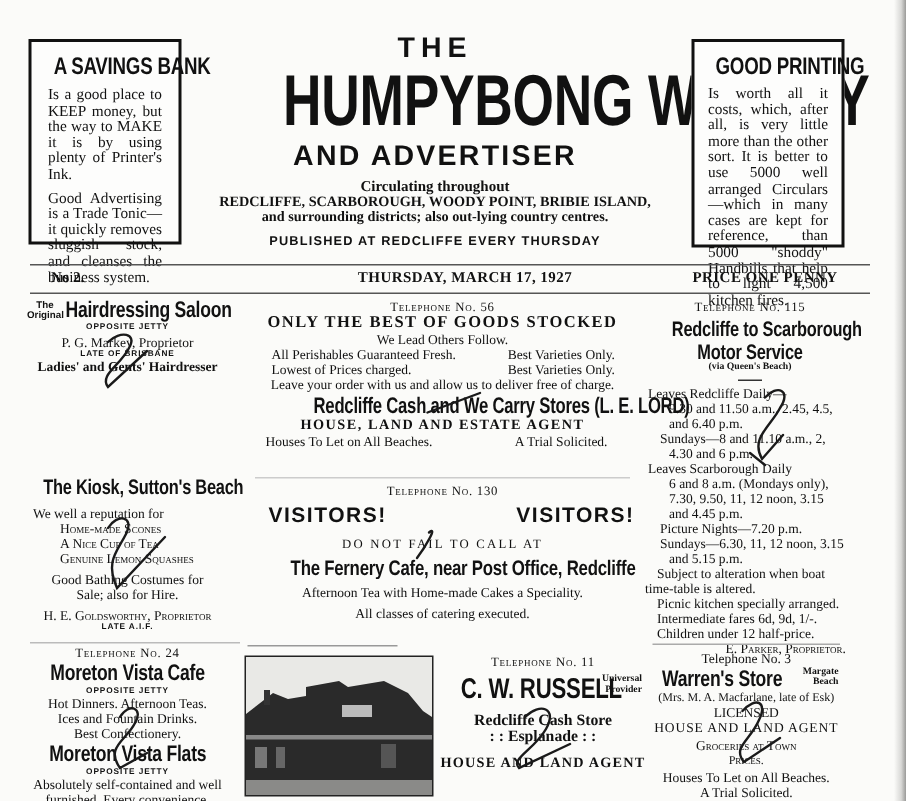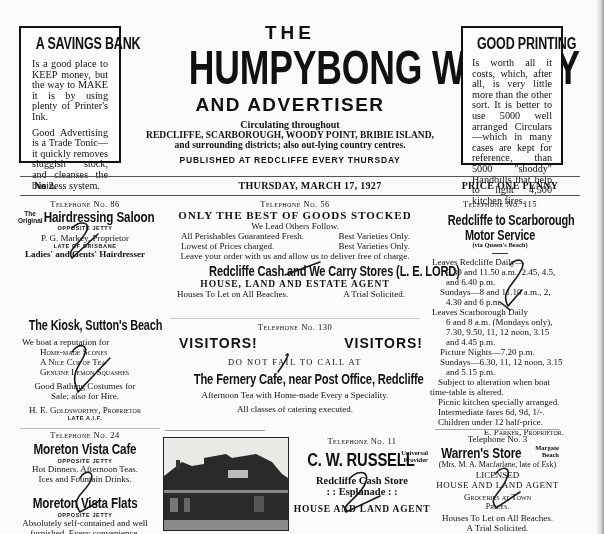--- a/index.html
+++ b/index.html
@@ -50,50 +50,50 @@
   </div>
 </div>
 
 <div class="rule" style="left:20px;top:176px;width:560px;"></div>
 <div class="abs" style="left:34px;top:180px;font-size:10px;font-weight:bold;">No 2.</div>
 <div class="abs center" style="left:180px;top:180px;width:260px;font-size:10px;font-weight:bold;letter-spacing:0.3px;">THURSDAY, MARCH 17, 1927</div>
 <div class="abs center" style="left:430px;top:180px;width:160px;font-size:10px;font-weight:bold;letter-spacing:0.3px;">PRICE ONE PENNY</div>
 <div class="rule" style="left:20px;top:195px;width:560px;"></div>
 
 <div class="abs center" style="left:10px;top:199px;width:150px;">
-  <div class="tel">Telephone No. 86</div>
   <div style="position:relative;height:16px;">
     <span style="position:absolute;left:8px;top:1px;width:24px;font-size:6.5px;font-weight:bold;line-height:7px;font-family:'Liberation Sans',sans-serif;">The Original</span>
     <span class="cond" style="position:absolute;left:18px;top:-1px;font-size:15px;">Hairdressing Saloon</span>
   </div>
   <div class="tiny-b">OPPOSITE JETTY</div>
   <div class="small" style="margin-top:2px;">P. G. Markey, Proprietor</div>
   <div class="tiny-b">LATE OF BRISBANE</div>
   <div style="font-size:9px;font-weight:bold;">Ladies' and Gents' Hairdresser</div>
 </div>
 
 <div class="abs center" style="left:10px;top:316px;width:150px;">
   <div><span class="cond" style="font-size:14px;">The Kiosk, Sutton's Beach</span></div>
-  <div class="small" style="text-align:left;padding-left:12px;margin-top:3px;">We boat a reputation for</div>
+  <div class="small" style="text-align:left;padding-left:12px;margin-top:3px;">We well a reputation for</div>
   <div class="small sc" style="text-align:left;padding-left:30px;">Home-made Scones</div>
   <div class="small sc" style="text-align:left;padding-left:30px;">A Nice Cup of Tea</div>
   <div class="small sc" style="text-align:left;padding-left:30px;">Genuine Lemon Squashes</div>
   <div class="small" style="margin-top:4px;padding:0 18px;">Good Bathing Costumes for Sale; also for Hire.</div>
   <div class="small sc" style="margin-top:4px;">H. E. Goldsworthy, Proprietor</div>
   <div class="tiny-b">LATE A.I.F.</div>
 </div>
 
 <div class="rule" style="left:20px;top:428px;width:140px;background:#bbb;"></div>
 
 <div class="abs center" style="left:10px;top:430px;width:150px;">
   <div class="tel">Telephone No. 24</div>
   <div><span class="cond" style="font-size:15px;">Moreton Vista Cafe</span></div>
   <div class="tiny-b">OPPOSITE JETTY</div>
   <div class="small">Hot Dinners. Afternoon Teas.</div>
   <div class="small">Ices and Fountain Drinks.</div>
+  <div class="small">Best Confectionery.</div>
 </div>
 
 <div class="abs center" style="left:10px;top:494px;width:150px;">
   <div><span class="cond" style="font-size:15px;">Moreton Vista Flats</span></div>
   <div class="tiny-b">OPPOSITE JETTY</div>
   <div class="small">Absolutely self-contained and well</div>
   <div class="small">furnished. Every convenience.</div>
 </div>
 
 <div class="abs center" style="left:165px;top:199px;width:260px;">
@@ -122,21 +122,21 @@
 <div class="rule" style="left:170px;top:318px;width:250px;background:#ccc;"></div>
 
 <div class="abs center" style="left:165px;top:322px;width:260px;">
   <div class="tel">Telephone No. 130</div>
   <div style="display:flex;justify-content:space-between;padding:0 2px 0 14px;margin-top:3px;">
     <span class="wide" style="font-size:14px;letter-spacing:1px;">VISITORS!</span>
     <span class="wide" style="font-size:14px;letter-spacing:1px;">VISITORS!</span>
   </div>
   <div style="font-size:8.5px;letter-spacing:1.5px;margin-top:6px;">DO NOT FAIL TO CALL AT</div>
   <div style="height:17px;margin-top:3px;"><span class="cond" style="font-size:14px;transform:scaleX(0.8);">The Fernery Cafe, near Post Office, Redcliffe</span></div>
-  <div class="small" style="margin-top:3px;">Afternoon Tea with Home-made Every a Speciality.</div>
+  <div class="small" style="margin-top:3px;">Afternoon Tea with Home-made Cakes a Speciality.</div>
   <div class="small" style="margin-top:4px;">All classes of catering executed.</div>
 </div>
 
 <div class="rule" style="left:165px;top:430px;width:100px;background:#999;"></div>
 
 <div class="photo" style="left:163px;top:437px;width:124px;height:92px;">
   <svg width="124" height="92">
     <rect x="0" y="0" width="124" height="92" fill="#e9e9e6"></rect>
     <polygon points="0,38 18,24 28,28 40,26 40,20 62,16 68,20 92,16 108,24 118,36 124,40 124,92 0,92" fill="#2a2a2a"></polygon>
     <rect x="12" y="22" width="4" height="10" fill="#333"></rect>

